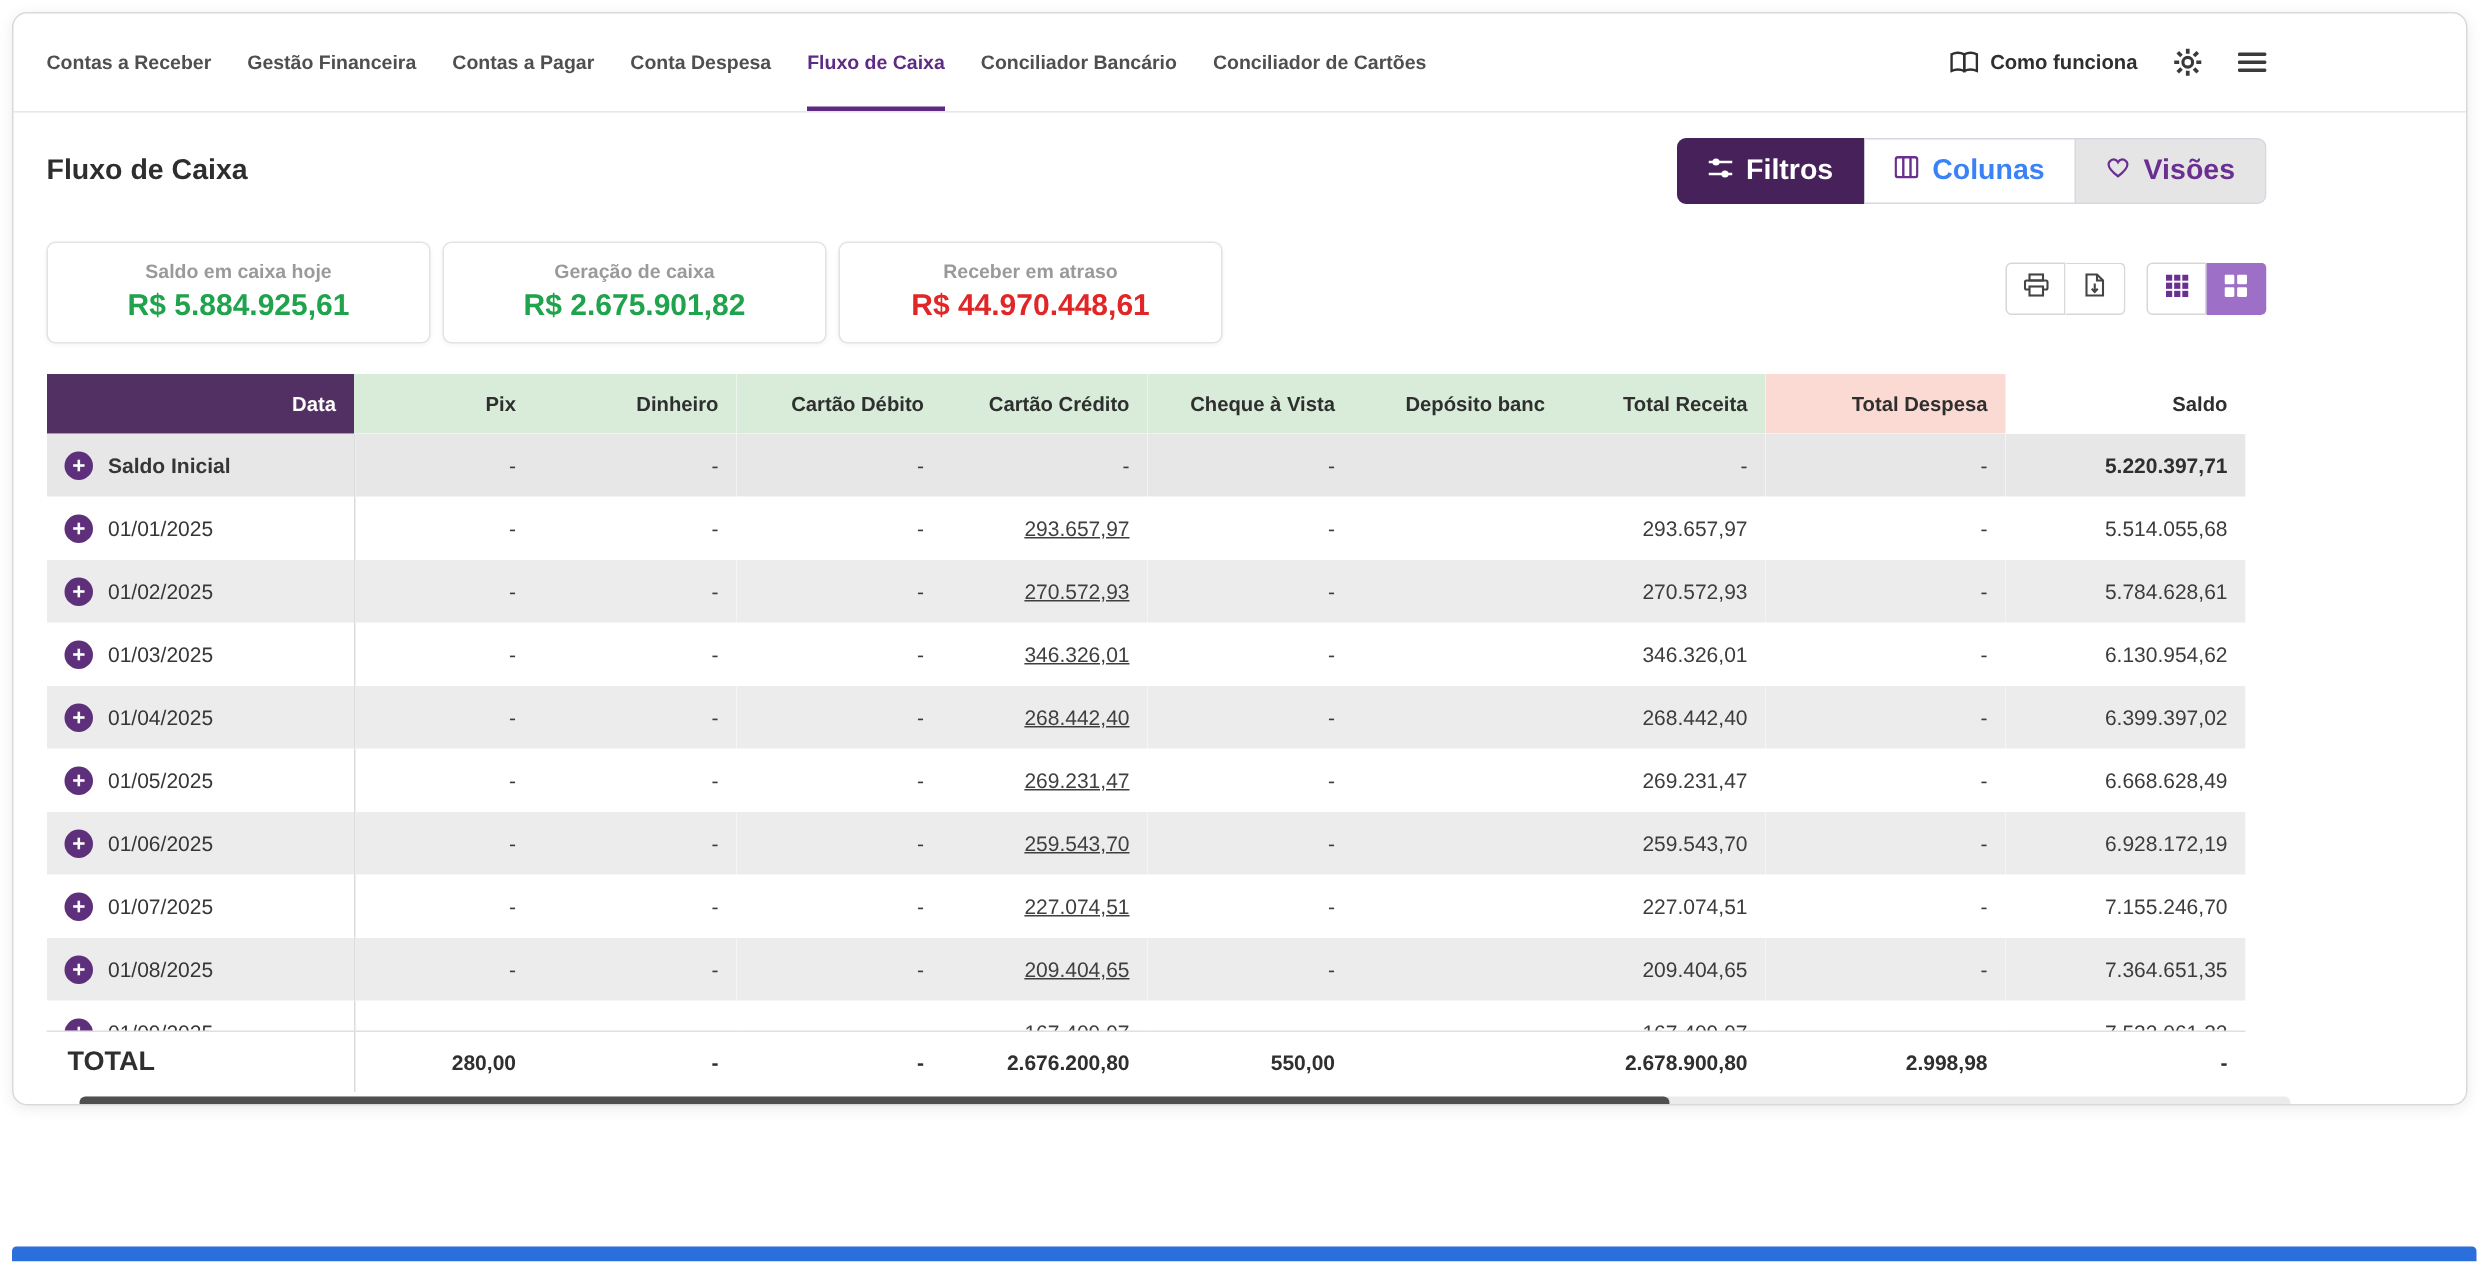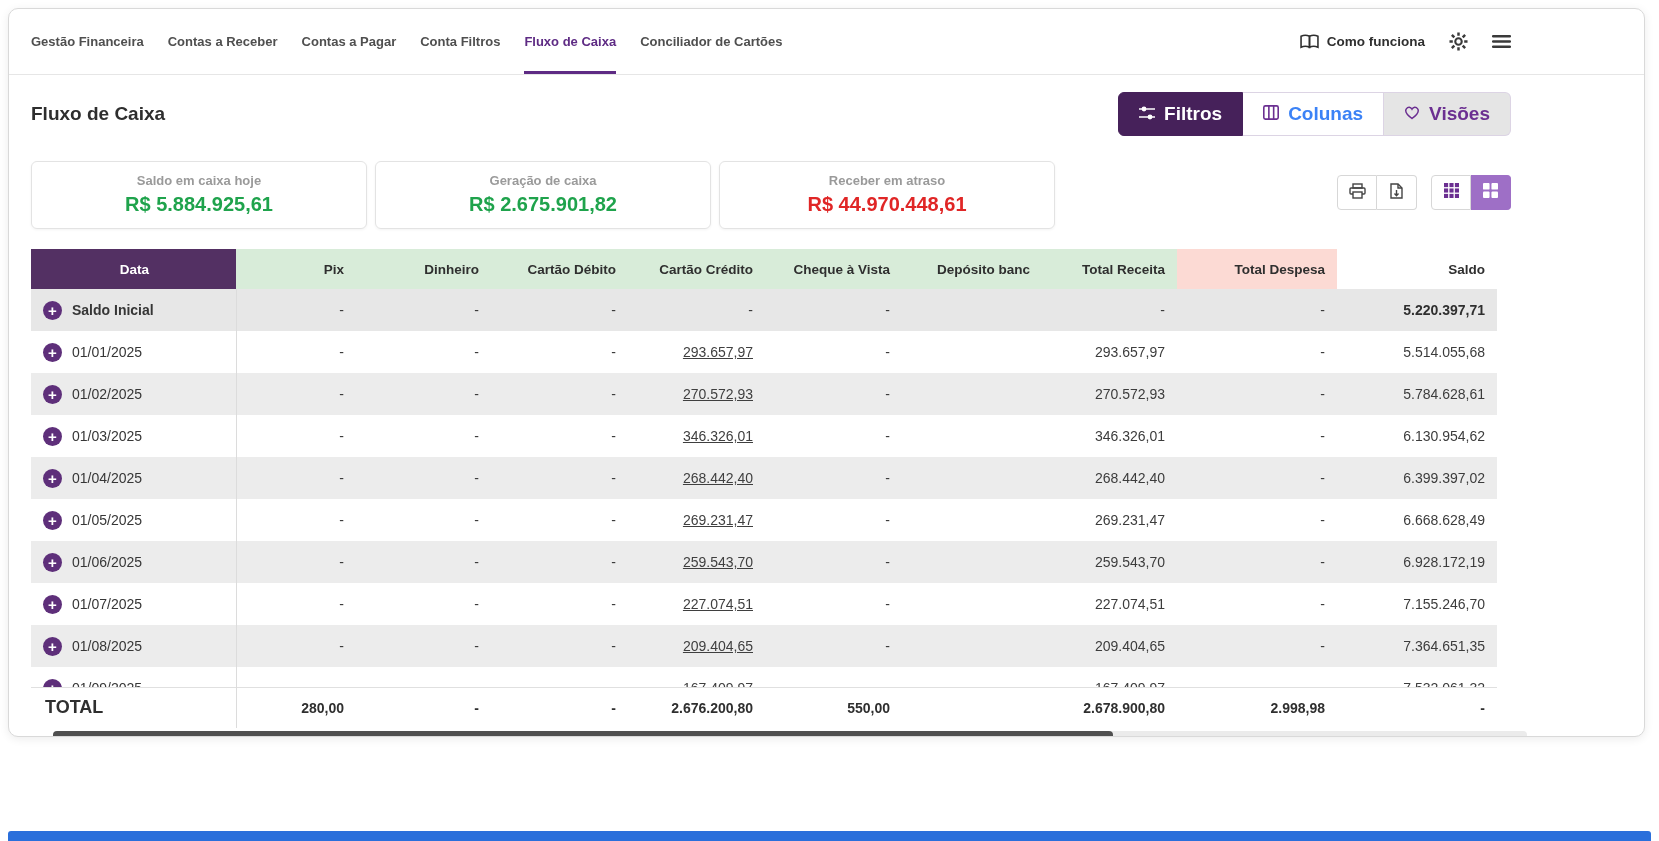--- a/index.html
+++ b/index.html
@@ -30,40 +30,40 @@
   .page-header { display: flex; align-items: center; justify-content: space-between; padding-top: 17px; padding-bottom: 13px; }
   .page-title { font-size: 19px; font-weight: bold; color: #2e2e2e; }
   .btn-group { display: flex; }
   .btn { height: 44px; display: flex; align-items: center; gap: 9px; font-size: 19px; font-weight: bold; padding: 0 20px; cursor: pointer; }
   .btn-filtros { background: #46215a; color: #fff; border: 1px solid #46215a; border-radius: 6px 0 0 6px; }
   .btn-colunas { background: #fff; color: #3b82f6; border: 1px solid #dcd4e4; border-left: none; }
   .btn-visoes  { background: #e5e5e5; color: #6b2f91; border: 1px solid #dcd4e4; border-left: none; border-radius: 0 6px 6px 0; }
 
   
   .cards-row { display: flex; gap: 8px; margin-top: 12px; align-items: flex-start; }
-  .sum-card { width: 336px; border: 1px solid #e3e3e3; border-radius: 6px; text-align: center; padding: 11px 0 12px; box-shadow: 0 1px 3px rgba(0,0,0,.05); background: #fff; }
+  .sum-card { width: 256px; border: 1px solid #e3e3e3; border-radius: 6px; text-align: center; padding: 11px 0 12px; box-shadow: 0 1px 3px rgba(0,0,0,.05); background: #fff; }
   .sum-label { font-size: 13px; font-weight: bold; color: #9a9a9a; margin-bottom: 5px; }
   .sum-value { font-size: 20px; font-weight: bold; }
   .tone-green { color: #1fa34c; }
   .tone-red { color: #e02626; }
   .toolbar { margin-left: auto; display: flex; gap: 14px; margin-top: 14px; }
   .icon-group { display: flex; }
   .icon-btn { width: 40px; height: 35px; display: flex; align-items: center; justify-content: center; background: #fff; border: 1px solid #d7d7d7; cursor: pointer; }
   .icon-group .icon-btn:first-child { border-radius: 4px 0 0 4px; }
   .icon-group .icon-btn:last-child { border-radius: 0 4px 4px 0; border-left: none; }
   .icon-btn.active { background: #9e6fc6; border-color: #9e6fc6; }
 
   
   .table-area { margin: 20px 0 0 22px; width: 1466px; }
   table { border-collapse: collapse; table-layout: fixed; width: 1466px; }
   th, td { padding: 0 12px; overflow: hidden; white-space: nowrap; }
   thead th { height: 40px; font-size: 13.5px; font-weight: bold; color: #2f2f2f; }
   td { height: 42px; font-size: 14px; color: #3c3c3c; }
   .num { text-align: right; }
-  .th-data { background: #533063; color: #fff; text-align: center; padding-left: 14px; }
+  .th-data { background: #533063; color: #fff; text-align: right; padding-left: 14px; }
   .th-green { background: #d8ecd9; }
   .th-pink { background: #fcdad4; }
   .th-saldo { background: #fff; }
   .tbody-clip { height: 398px; overflow: hidden; }
   tr.first-row { background: #e7e7e7; }
   tr.odd { background: #ffffff; }
   tr.even { background: #ececec; }
   .body-table td:first-child, .total-table td:first-child { border-right: 1px solid #dcdcdc; }
   .date-wrap { display: flex; align-items: center; gap: 10px; }
   .plus {
@@ -83,25 +83,26 @@
 
   .bottom-bar { position: absolute; left: 8px; right: 8px; bottom: 0; height: 10px; background: #2a6fdb; border-radius: 3px 3px 0 0; }
 </style>
 </head>
 <body>
 
 <div class="app-card">
 
   <nav class="topnav inner">
     <div class="nav-items">
+      <div class="nav-item">Contas a Receber</div>
       <div class="nav-item">Gestão Financeira</div>
-      <div class="nav-item">Contas a Receber</div>
       <div class="nav-item">Contas a Pagar</div>
-      <div class="nav-item">Conta Filtros</div>
+      <div class="nav-item">Conta Despesa</div>
       <div class="nav-item active">Fluxo de Caixa</div>
+      <div class="nav-item">Conciliador Bancário</div>
       <div class="nav-item">Conciliador de Cartões</div>
     </div>
     <div class="nav-right">
       <div class="help-link">
         <span class="icon-plain">
           <svg width="19" height="15" viewBox="0 0 18 14">
               <path d="M1 2 C3.5 0.8 6.5 0.8 9 2 L9 12.5 C6.5 11.3 3.5 11.3 1 12.5 Z" fill="none" stroke="#2f2f2f" stroke-width="1.5"></path>
               <path d="M17 2 C14.5 0.8 11.5 0.8 9 2 L9 12.5 C11.5 11.3 14.5 11.3 17 12.5 Z" fill="none" stroke="#2f2f2f" stroke-width="1.5"></path>
             </svg>
         </span>

